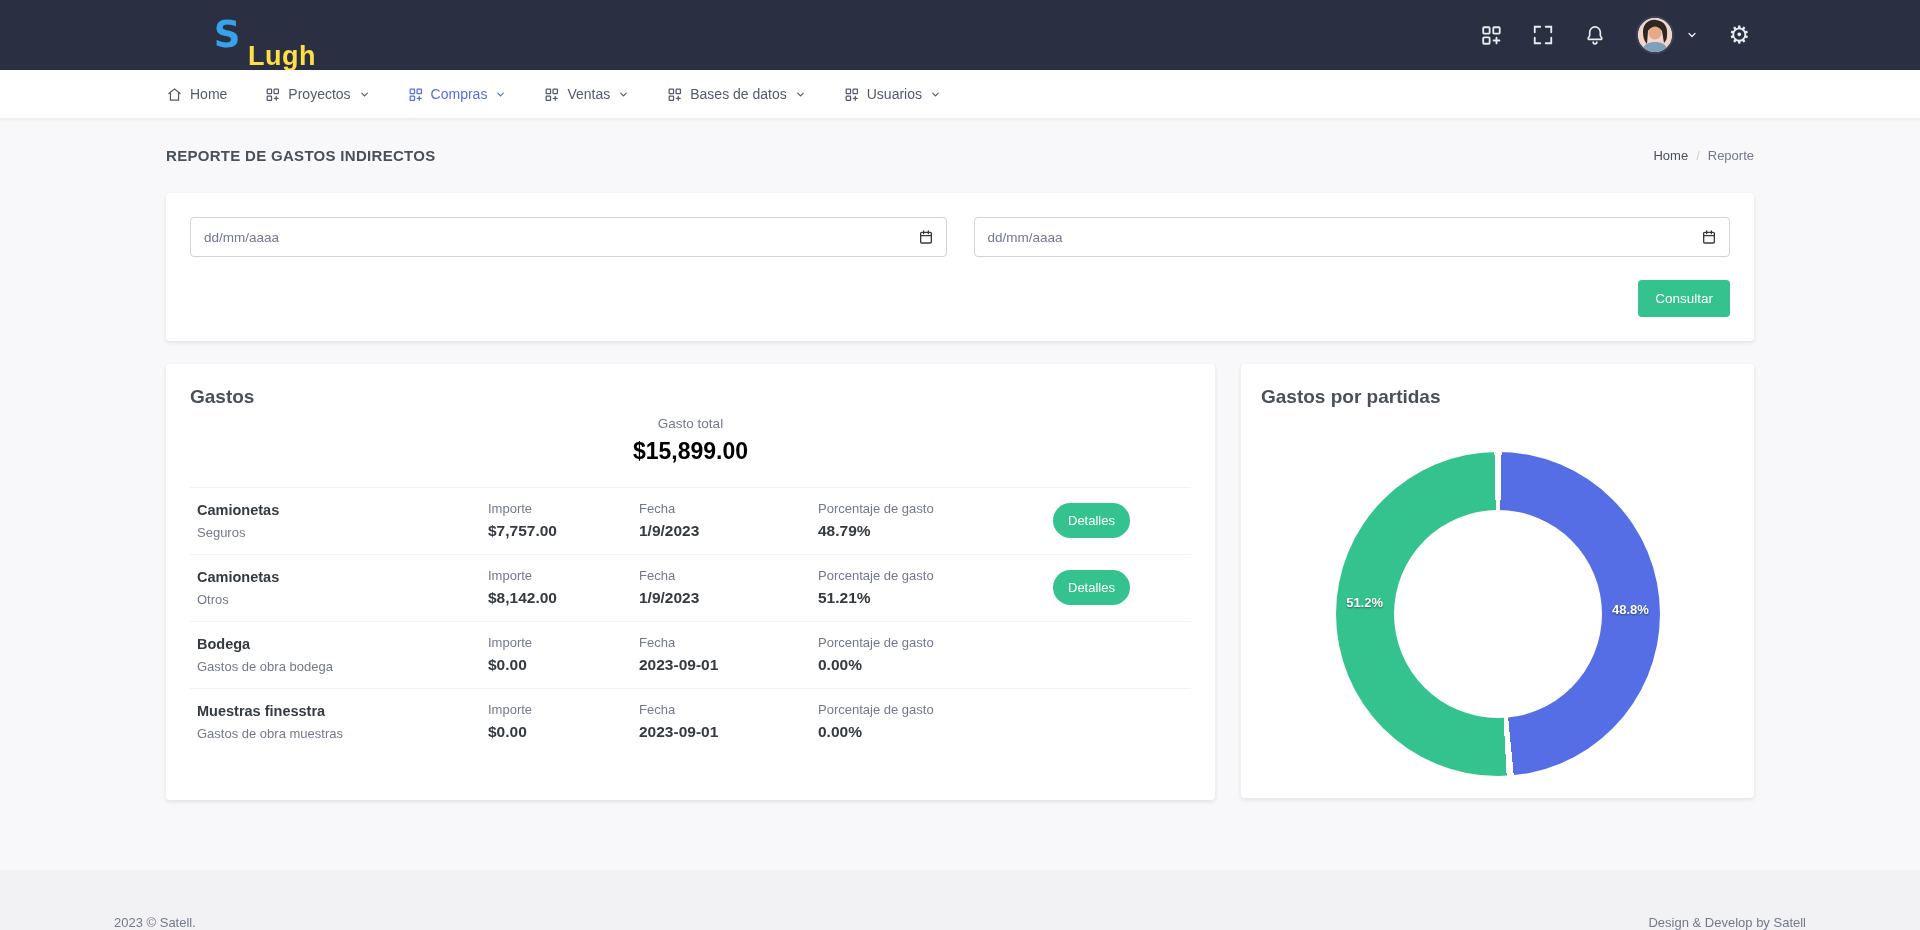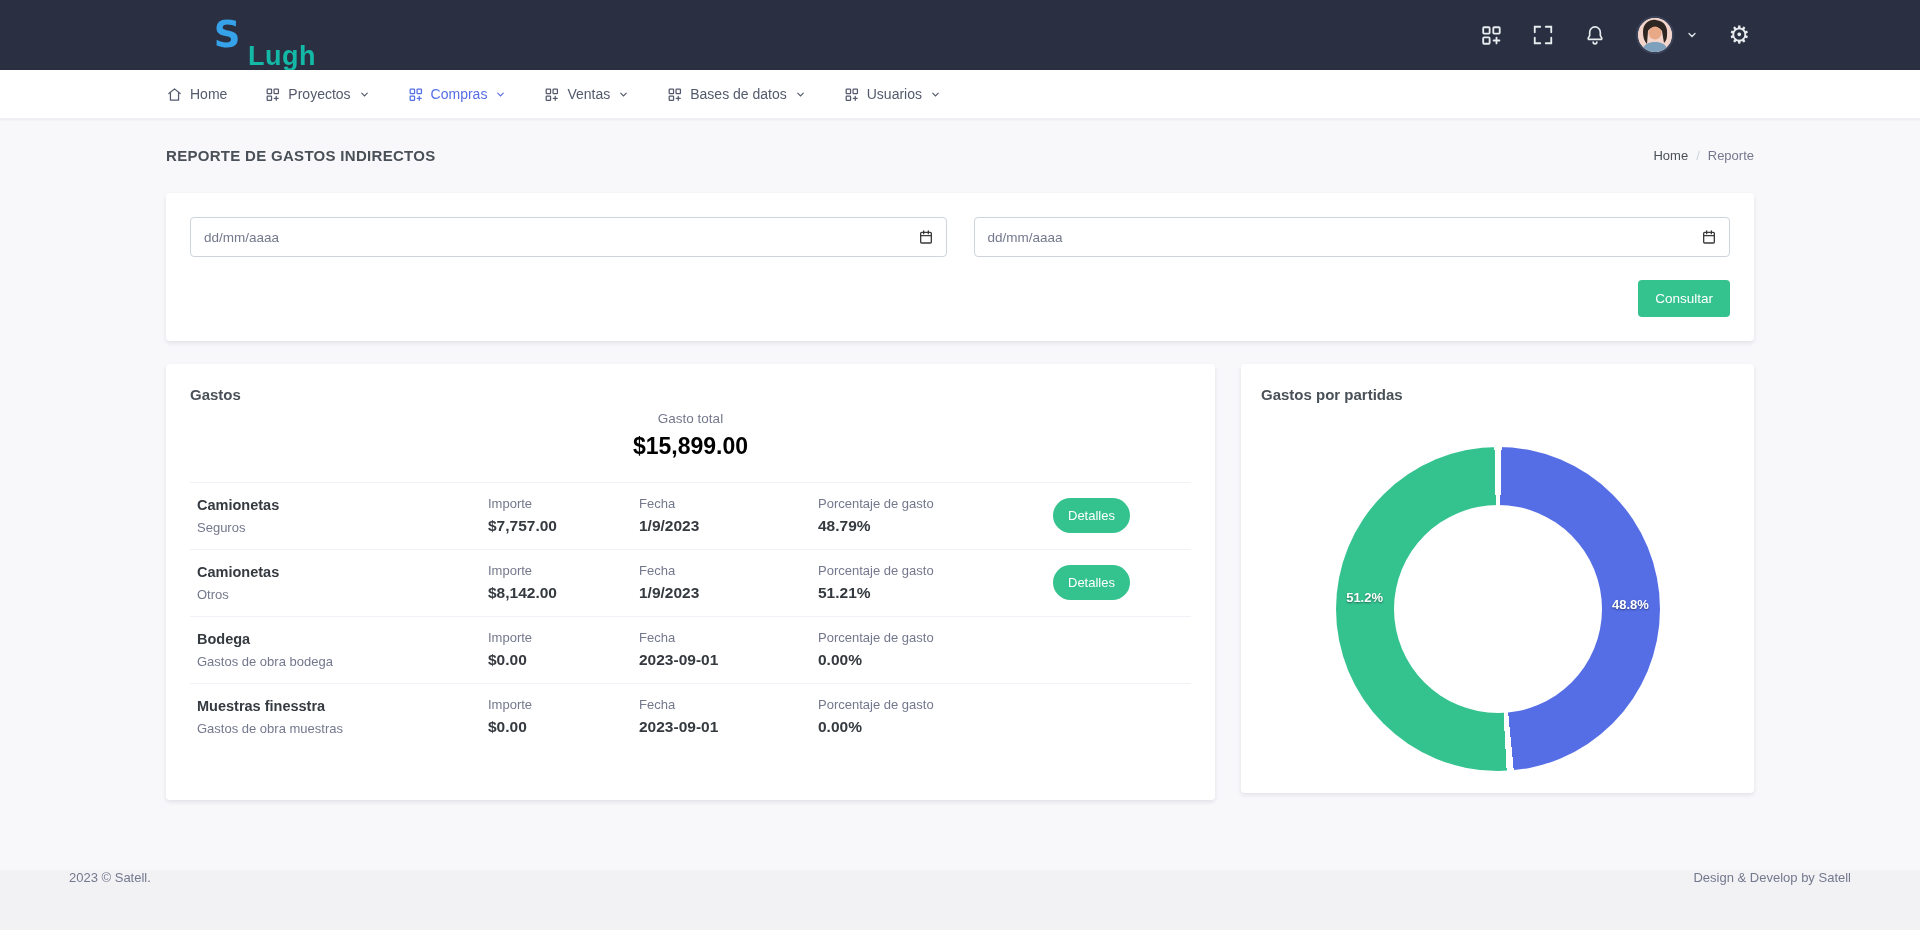--- a/index.html
+++ b/index.html
@@ -19,21 +19,21 @@
     display: flex; align-items: center; justify-content: space-between;
     padding: 0 170px 0 213px;
   }
   .logo { display: flex; align-items: center; gap: 7px; cursor: pointer; }
   .logo-icon {
     width: 28px; height: 34px; color: #35a2e9;
     font-size: 37px; font-weight: 800; line-height: 34px;
     font-family: "DejaVu Sans", sans-serif;
     display: flex; align-items: center; justify-content: center;
   }
-  .logo-text { color: #14b8a6; font-size: 27px; font-weight: 600; letter-spacing: .5px; margin-top: 43px; }
+  .logo-text { color: #fde047; font-size: 27px; font-weight: 600; letter-spacing: .5px; margin-top: 43px; }
   .topbar-right { display: flex; align-items: center; gap: 30px; }
   .tb-icon { color: #e9ecef; display: flex; align-items: center; justify-content: center; cursor: pointer; }
   .tb-icon svg { display: block; }
   .gear-glyph { font-size: 24px; line-height: 1; color: #e9ecef; font-family: "DejaVu Sans", sans-serif; }
   .avatar-wrap { display: flex; align-items: center; gap: 12px; cursor: pointer; }
   .avatar { width: 38px; height: 38px; border-radius: 50%; overflow: hidden; background: #f3d9d3; border: 2px solid #3a4258; }
   .avatar svg { display: block; }
 
   
   .menubar {
@@ -83,21 +83,21 @@
   .btn-green {
     background: #34c38f; color: #fff; border: none; cursor: pointer;
     font-family: "Liberation Sans", sans-serif;
   }
   .consultar-btn { height: 37px; padding: 0 17px; border-radius: 4px; font-size: 13.5px; }
 
   
   .cards-row { display: flex; gap: 26px; align-items: flex-start; }
   .expenses-card { flex: 0 0 1049px; min-height: 436px; padding: 22px 24px 28px 24px; }
   .chart-card { flex: 1 1 auto; min-height: 429px; padding: 22px 20px; }
-  .card-title { font-size: 15px; font-weight: 700; color: #495057; }
+  .card-title { font-size: 19px; font-weight: 700; color: #495057; }
 
   .total-block { text-align: center; margin-top: 8px; }
   .total-label { font-size: 13.5px; color: #74788d; }
   .total-value { font-size: 23px; font-weight: 700; color: #000000; margin-top: 7px; }
 
   .expense-table { margin-top: 22px; border-top: 1px solid #eff2f7; }
   .expense-row {
     display: grid;
     grid-template-columns: 291px 151px 179px 235px 1fr;
     align-items: center;
@@ -126,22 +126,22 @@
     position: absolute; transform: translate(-50%, -50%);
     color: #ffffff; font-size: 13px; font-weight: 700;
     text-shadow: 0 1px 2px rgba(0,0,0,.45);
     z-index: 2; white-space: nowrap;
   }
 
   
   .footer {
     flex: 0 0 60px; height: 60px;
     background: #f2f2f5;
-    display: flex; align-items: flex-start; justify-content: space-between;
-    padding: 0 69px;
+    display: flex; align-items: flex-end; justify-content: space-between;
+    padding: 0 114px;
     font-size: 13px; color: #74788d;
   }
 </style>
 </head>
 <body>
 
 <header class="topbar">
   <div class="logo">
     <span class="logo-icon">S</span>
     <span class="logo-text">Lugh</span>

